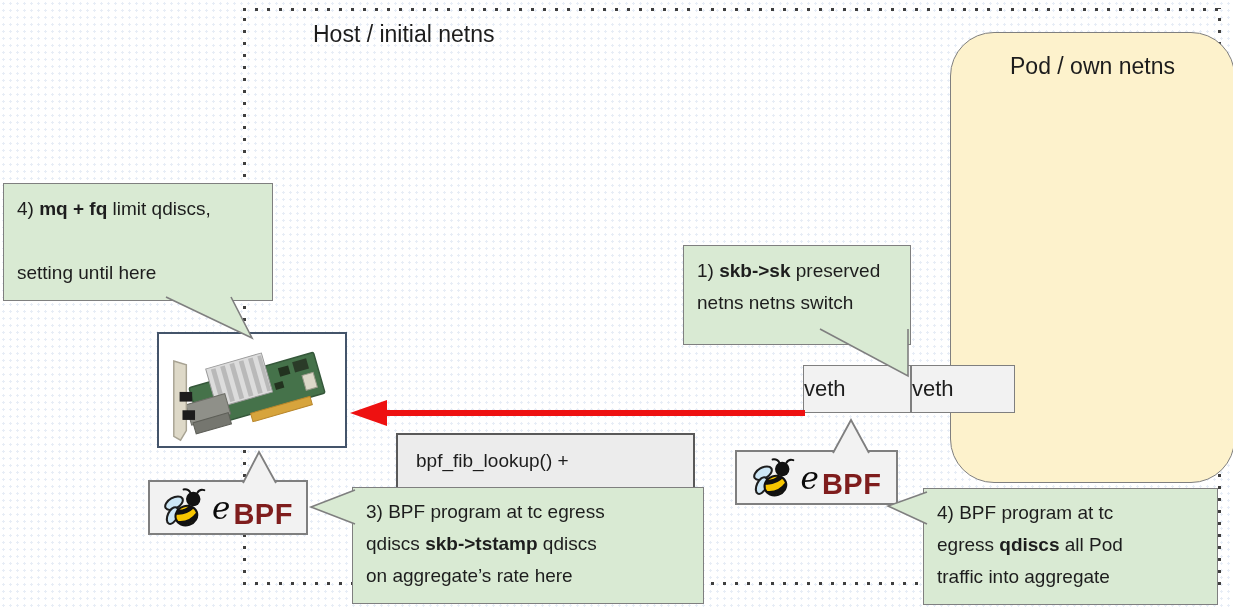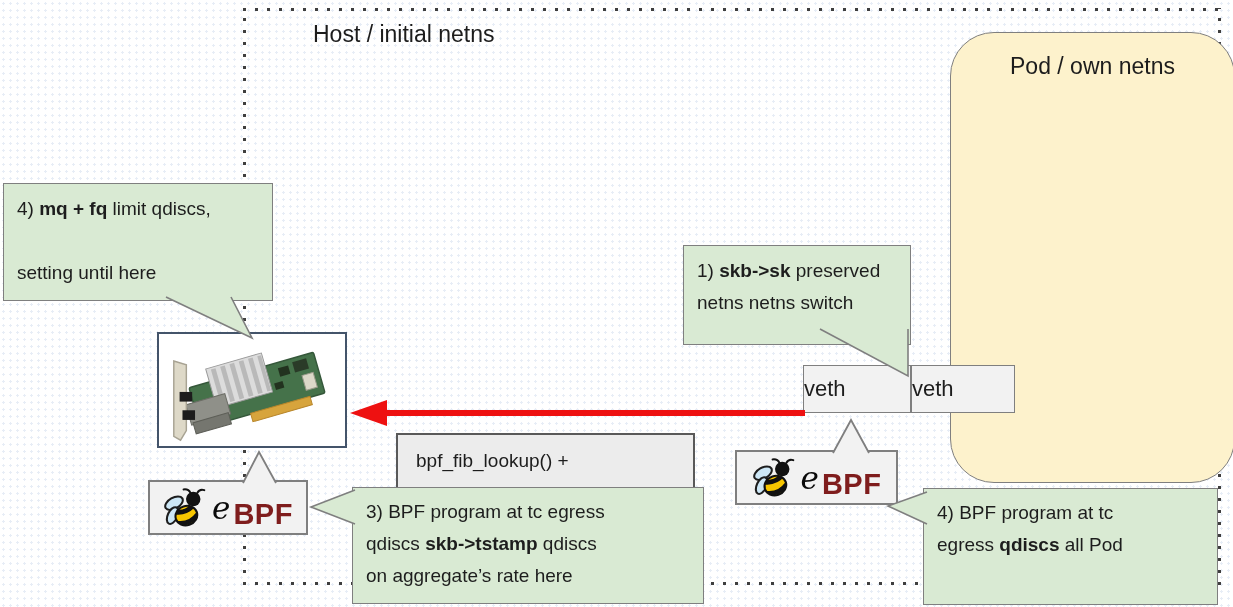--- a/index.html
+++ b/index.html
@@ -191,20 +191,21 @@
 
   <div class="callout c3">
     <span>3) BPF program at tc egress</span><br>
     <span>qdiscs </span><b>skb-&gt;tstamp</b><span> qdiscs</span><br>
     <span>on aggregate’s rate here</span>
   </div>
 
   <div class="callout c2">
     <span>4) BPF program at tc</span><br>
     <span>egress </span><b>qdiscs</b><span> all Pod</span><br>
+    <span>traffic into aggregate</span>
   </div>
 
   <svg id="overlay">
     <g>
       <line x1="805" y1="413" x2="383" y2="413" stroke="#ee1111" stroke-width="6"></line>
       <polygon points="350,413 387,400 387,426" fill="#ee1111"></polygon>
     </g>
     <path d="M166 297 L252 338 L231 297" fill="#d9ead3" stroke="#7f7f7f" stroke-width="1.6"></path>
     <path d="M820 329 L908 376 L908 329" fill="#d9ead3" stroke="#7f7f7f" stroke-width="1.6"></path>
     <path d="M355 490 L311 507 L355 524" fill="#d9ead3" stroke="#7f7f7f" stroke-width="1.6"></path>

